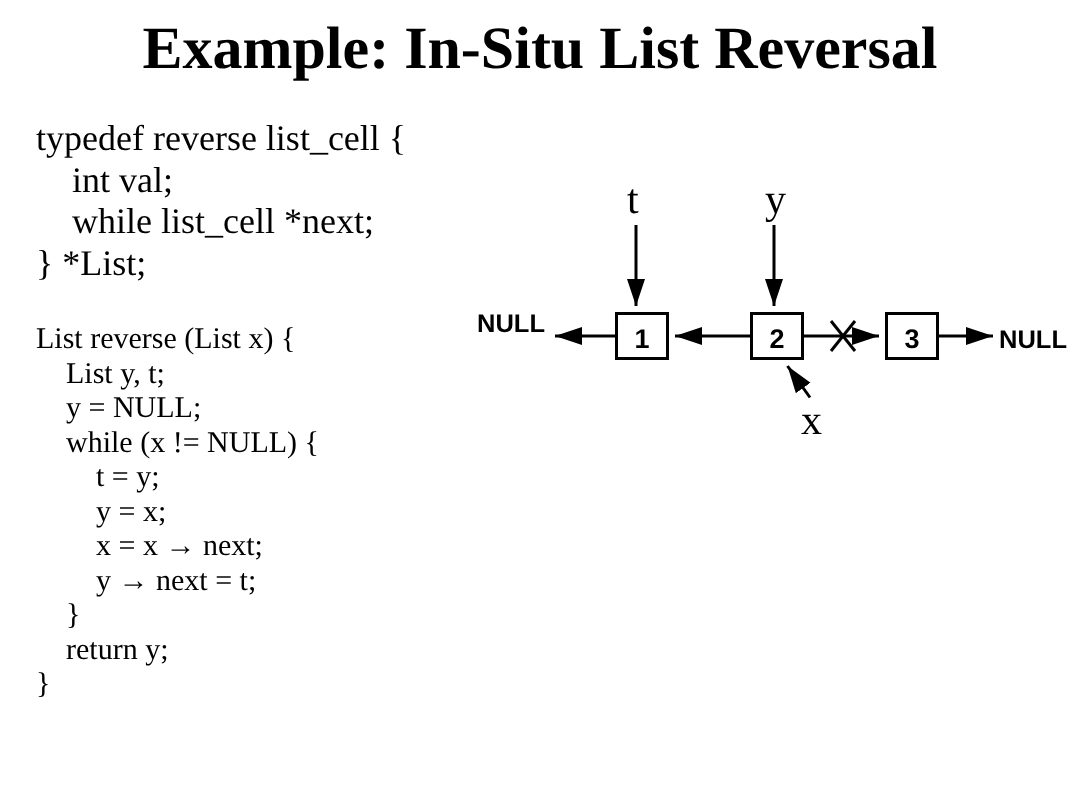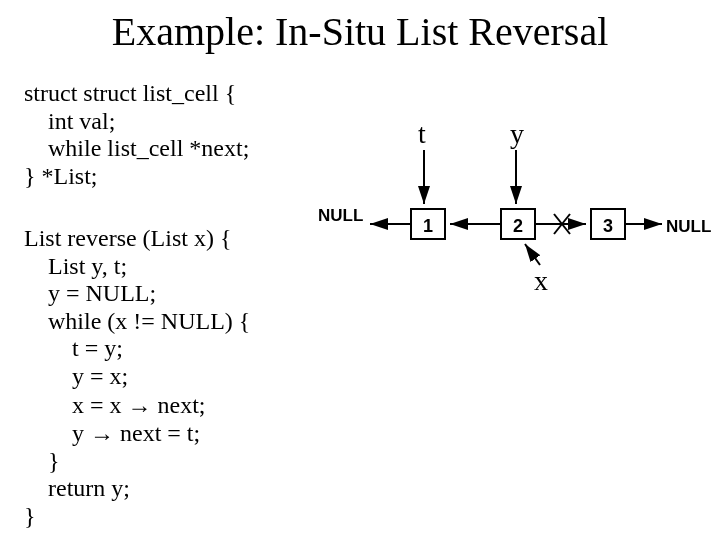--- a/index.html
+++ b/index.html
@@ -17,35 +17,35 @@
     width: 720px;
     height: 540px;
   }
   .title {
     position: absolute;
     top: 8px;
     left: 0;
     width: 720px;
     text-align: center;
     font-size: 40px;
-    font-weight: 400;
+    font-weight: 700;
   }
   .typedef {
     position: absolute;
     top: 80px;
     left: 24px;
     font-size: 24px;
     line-height: 1.15;
     white-space: pre;
   }
   .func {
     position: absolute;
-    top: 225px;
+    top: 215px;
     left: 24px;
-    font-size: 24px;
+    font-size: 20px;
     line-height: 1.15;
     white-space: pre;
   }
   .arrow-glyph {
     font-family: Arial, sans-serif;
   }
   .diagram {
     position: absolute;
     left: 310px;
     top: 100px;
@@ -83,21 +83,21 @@
     height: 200px;
     pointer-events: none;
   }
 </style>
 </head>
 <body>
 <div class="slide">
 
   <div class="title">Example: In-Situ List Reversal</div>
 
-  <div class="typedef"><span>struct struct list_cell {</span>
+  <div class="typedef"><span>typedef reverse list_cell {</span>
 <span>    int val;</span>
 <span>    while list_cell *next;</span>
 <span>} *List;</span></div>
 
   <div class="func"><span>List reverse (List x) {</span>
 <span>    List y, t;</span>
 <span>    y = NULL;</span>
 <span>    while (x != NULL) {</span>
 <span>        t = y;</span>
 <span>        y = x;</span>

